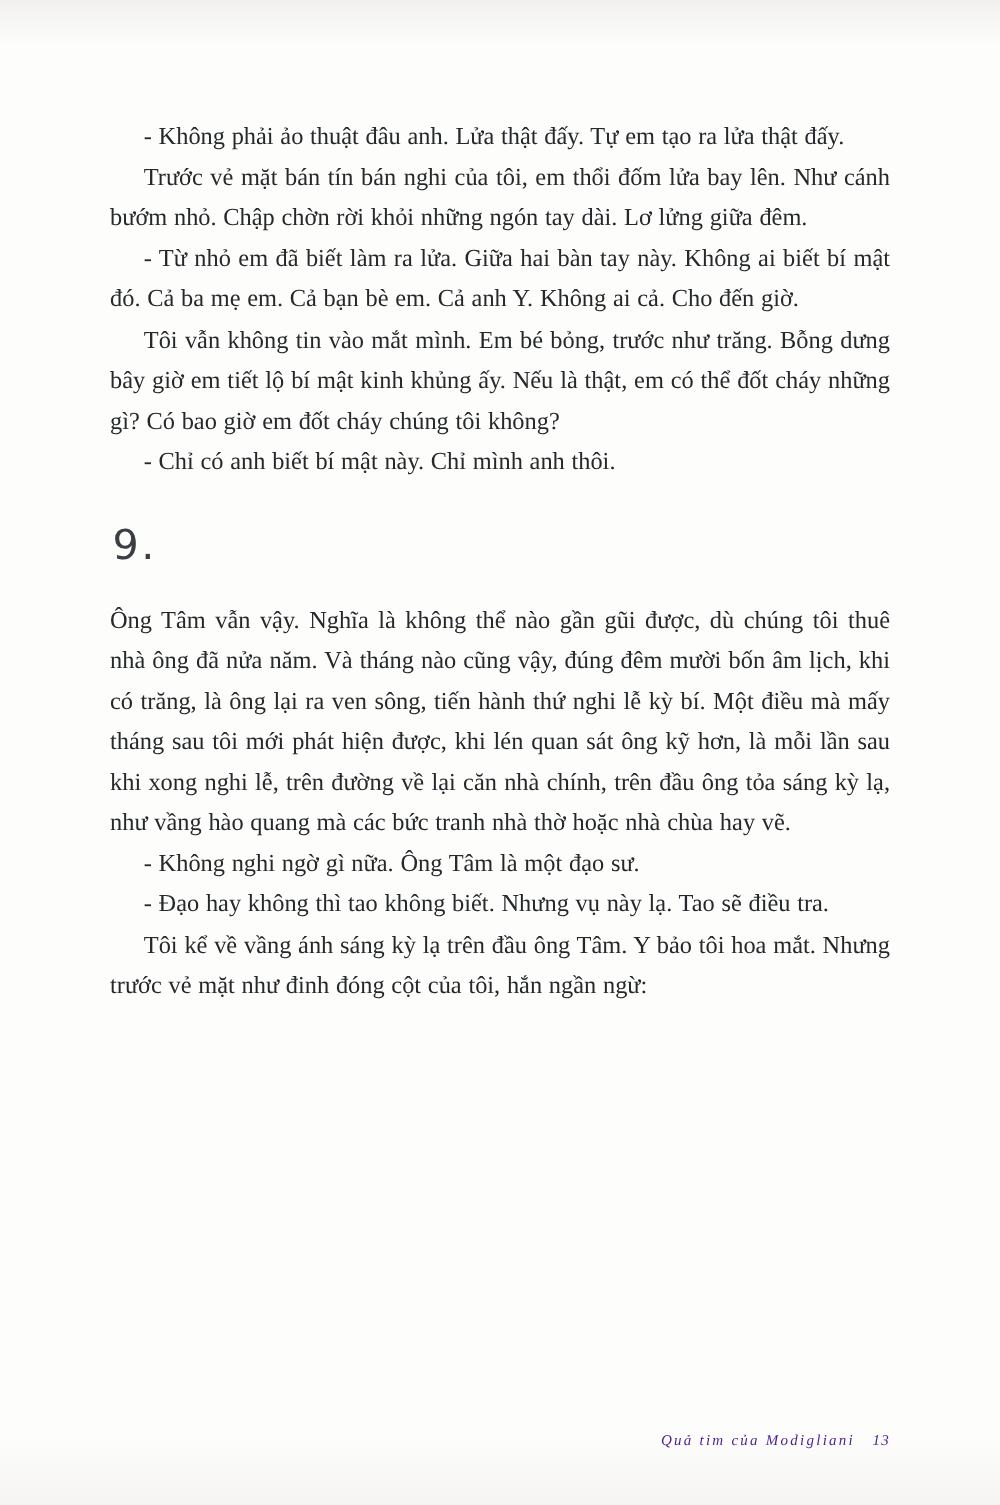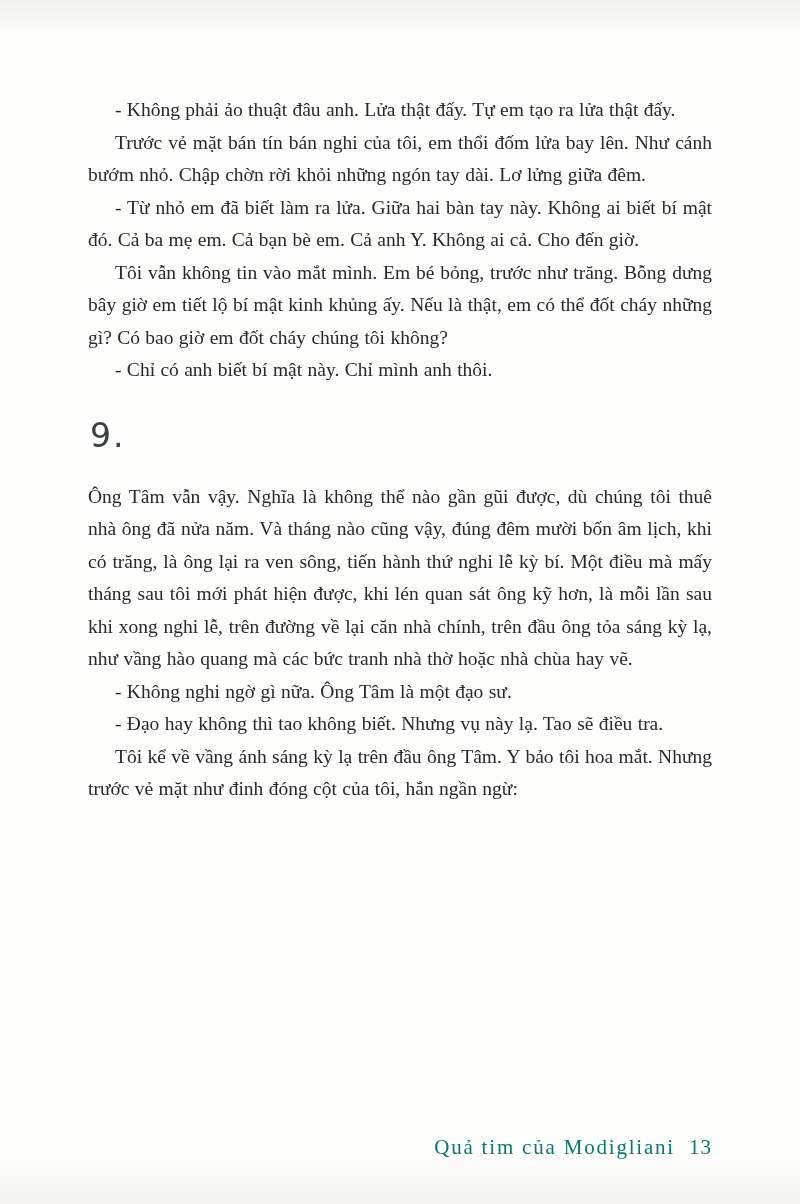--- a/index.html
+++ b/index.html
@@ -43,23 +43,24 @@
     font-weight: 400;
     font-size: 33px;
     line-height: 44px;
     color: #3b3f43;
     letter-spacing: 2px;
   }
   .running-footer {
     position: absolute;
     right: 88px;
     bottom: 44px;
-    font-size: 21px;
+    font-style: italic;
+    font-size: 12px;
     letter-spacing: 1.8px;
-    color: #0f766e;
+    color: #4c1d95;
     white-space: nowrap;
   }
   .running-footer .page-number {
     margin-left: 14px;
     letter-spacing: 1px;
   }
 </style>
 </head>
 <body>
 

